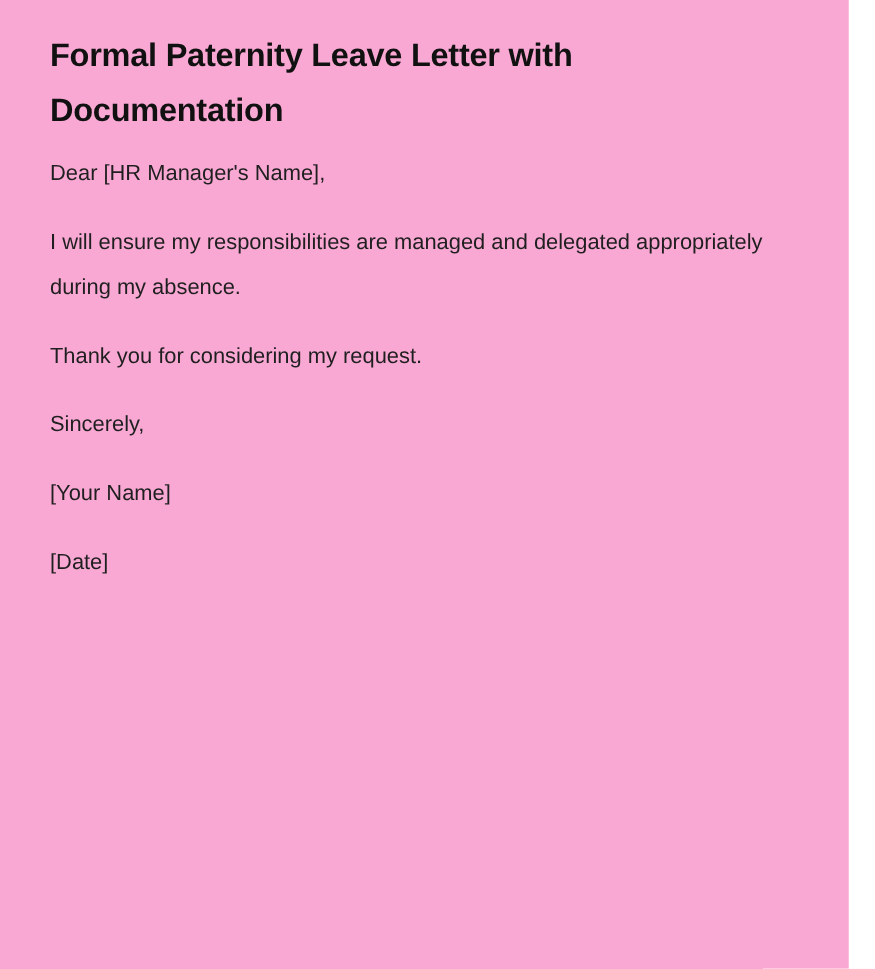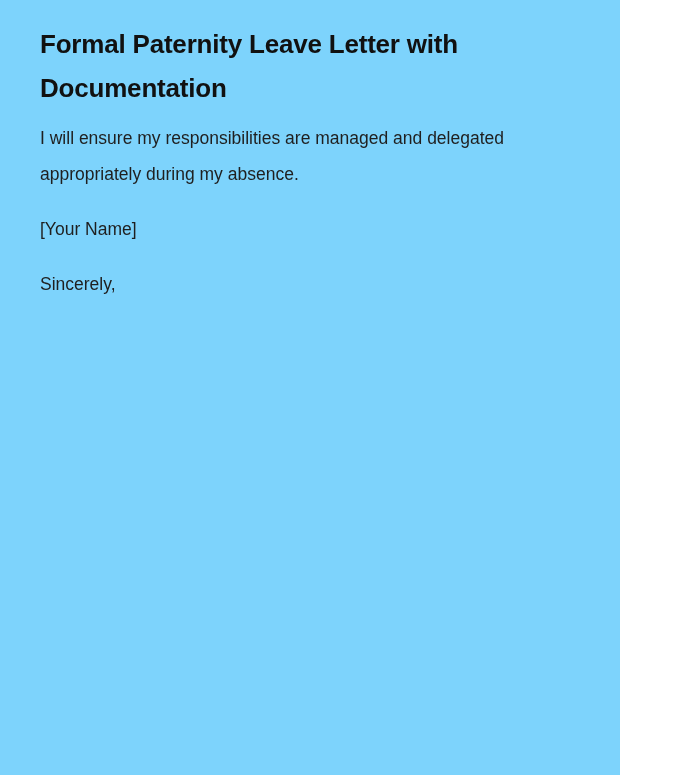--- a/index.html
+++ b/index.html
@@ -9,24 +9,24 @@
   }
   body {
     width: 700px;
     height: 775px;
     font-family: "Liberation Sans", sans-serif;
     color: #1a1a1a;
     -webkit-font-smoothing: antialiased;
   }
   .page {
     box-sizing: border-box;
-    width: 620px;
+    width: 679px;
     min-height: 775px;
     padding: 22px 56px 20px 40px;
-    background: #7dd3fc;
+    background: #f9a8d4;
   }
   .doc-title {
     font-size: 26px;
     line-height: 44px;
     font-weight: bold;
     color: #111111;
     margin: 0 0 10px 0;
     letter-spacing: -0.2px;
   }
   .doc-body {
@@ -40,17 +40,20 @@
   .para:last-child {
     margin-bottom: 0;
   }
 </style>
 </head>
 <body>
 
 <div class="page">
   <h1 class="doc-title">Formal Paternity Leave Letter with Documentation</h1>
   <div class="doc-body">
+    <p class="para">Dear [HR Manager's Name],</p>
     <p class="para">I will ensure my responsibilities are managed and delegated appropriately during my absence.</p>
+    <p class="para">Thank you for considering my request.</p>
+    <p class="para">Sincerely,</p>
     <p class="para">[Your Name]</p>
-    <p class="para">Sincerely,</p>
+    <p class="para">[Date]</p>
   </div>
 </div>
 
 </body></html>

